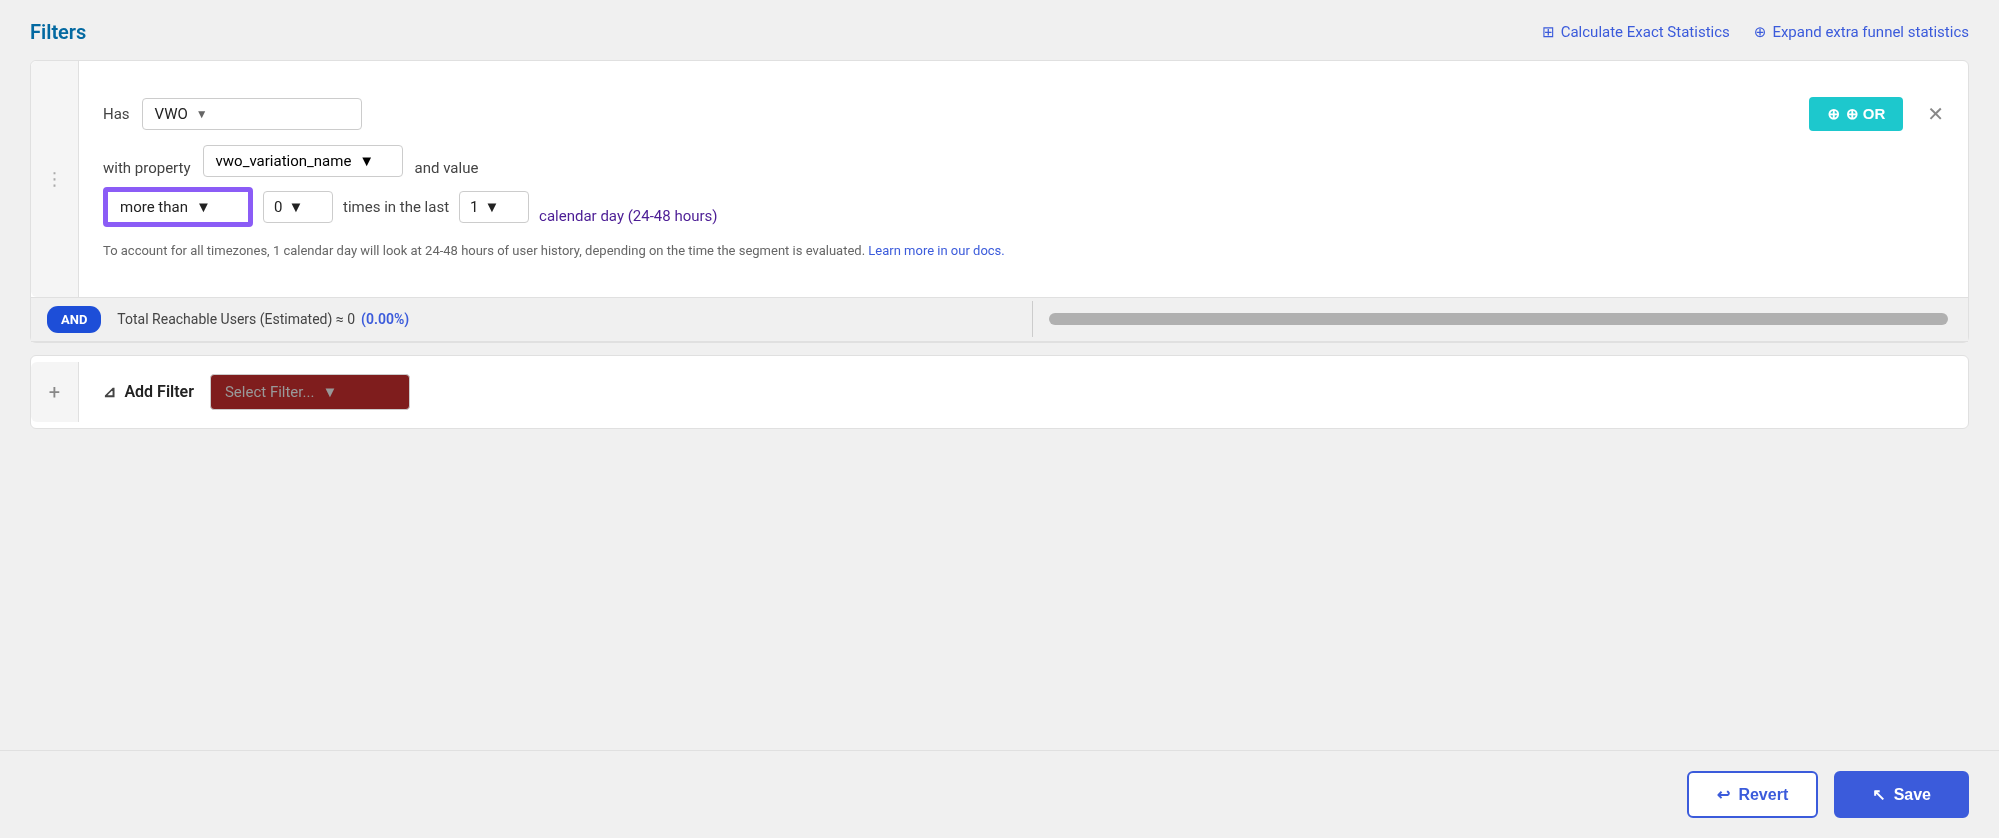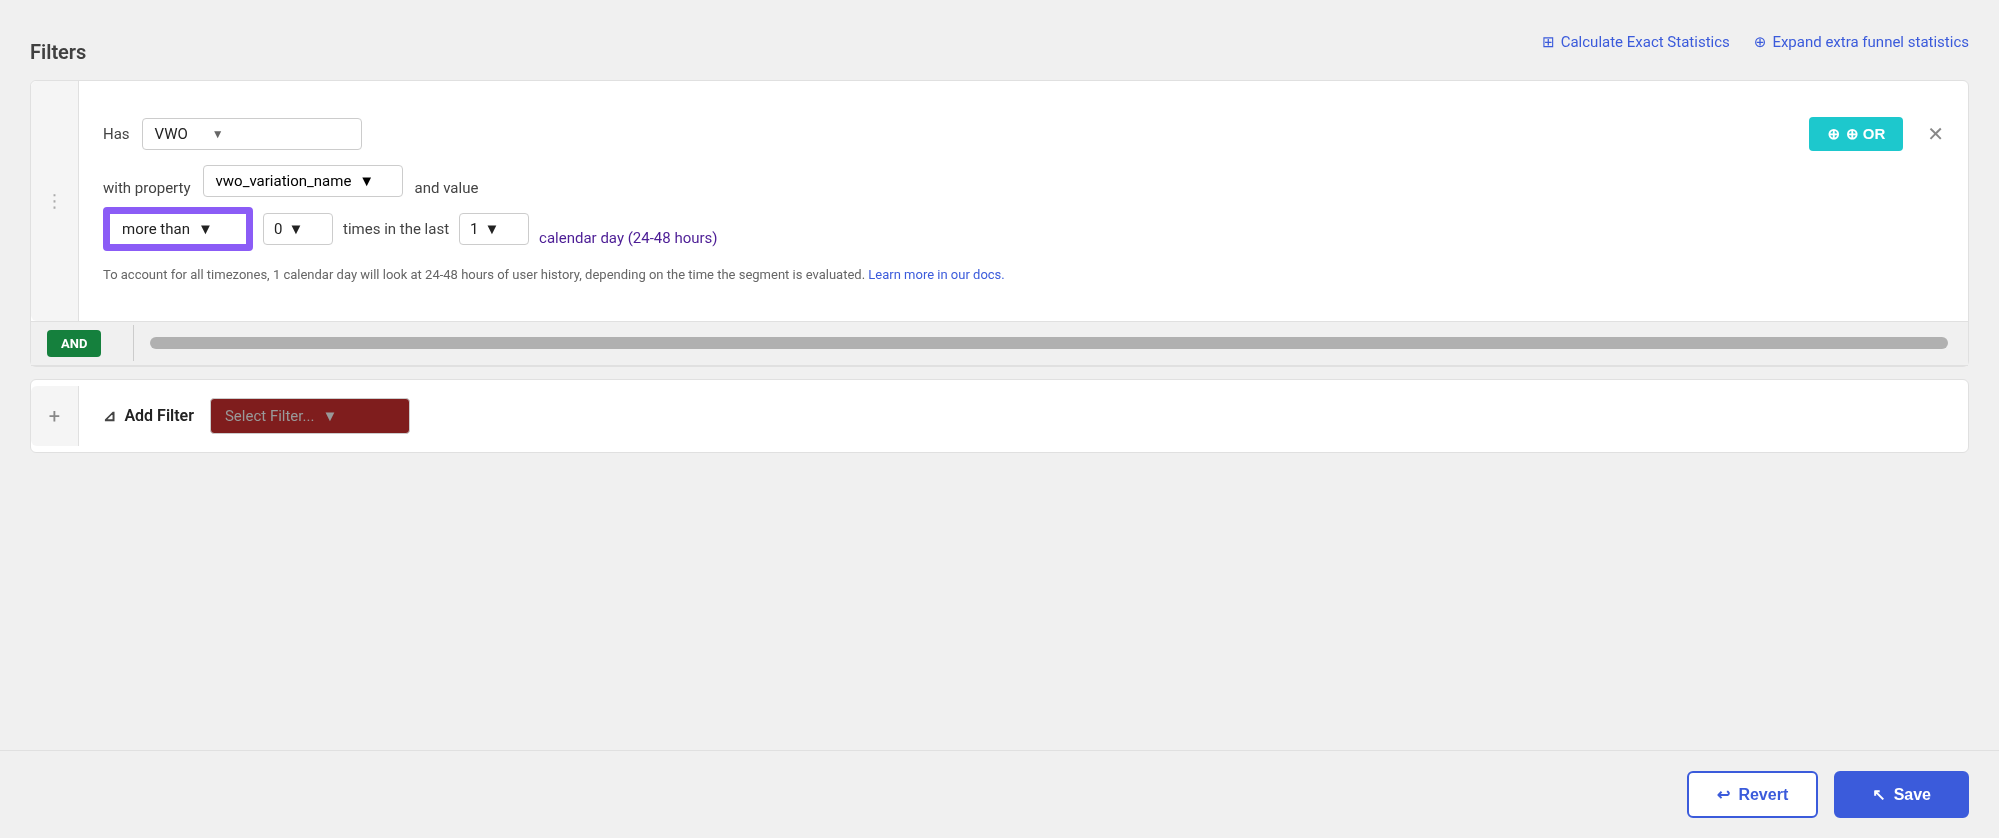--- a/index.html
+++ b/index.html
@@ -19,22 +19,21 @@
     
     .header-row {
       display: flex;
       align-items: center;
       justify-content: space-between;
       margin-bottom: 16px;
     }
     .filters-title {
       font-size: 20px;
       font-weight: 600;
-      color: #404040;
-      margin-top: 20px;
+      color: #0369a1;
     }
     .header-actions {
       display: flex;
       align-items: center;
       gap: 24px;
     }
     .header-link {
       color: #3b5bdb;
       font-size: 15px;
       display: flex;
@@ -91,21 +90,21 @@
     }
 
     .select-dropdown {
       display: flex;
       align-items: center;
       border: 1px solid #ccc;
       border-radius: 4px;
       background: #fff;
       padding: 6px 12px;
       cursor: pointer;
-      gap: 24px;
+      gap: 8px;
       font-size: 15px;
       color: #222;
     }
     .select-dropdown .arrow {
       color: #666;
       font-size: 12px;
     }
 
     .or-button {
       margin-left: auto;
@@ -167,21 +166,21 @@
     .filter-line-3 {
       display: flex;
       align-items: center;
       gap: 10px;
       margin-bottom: 14px;
     }
 
     .select-condition {
       display: flex;
       align-items: center;
-      border: 7px solid #8b5cf6;
+      border: 5px solid #8b5cf6;
       border-radius: 4px;
       background: #fff;
       padding: 6px 12px;
       cursor: pointer;
       gap: 8px;
       font-size: 15px;
       color: #222;
       min-width: 150px;
     }
 
@@ -226,26 +225,26 @@
     
     .and-divider {
       display: flex;
       align-items: center;
       background: #f0f0f0;
       border-top: 1px solid #e0e0e0;
       border-bottom: 1px solid #e0e0e0;
     }
 
     .and-badge {
-      background: #15803d;
+      background: #1d4ed8;
       color: #fff;
       font-size: 13px;
       font-weight: 700;
       padding: 6px 14px;
-      border-radius: 4px;
+      border-radius: 11px;
       margin: 8px 16px;
       white-space: nowrap;
     }
 
     .users-info {
       font-size: 14px;
       color: #444;
       display: flex;
       align-items: center;
       gap: 6px;
@@ -454,20 +453,24 @@
         <div class="filter-note">
           <span>To account for all timezones, 1 calendar day will look at 24-48 hours of user history, depending on the time the segment is evaluated.</span>
           <a href="#">Learn more in our docs.</a>
         </div>
 
       </div>
     </div>
 
     <div class="and-divider">
       <span class="and-badge">AND</span>
+      <div class="users-info">
+        <span>Total Reachable Users (Estimated) ≈ 0</span>
+        <span class="users-percent">(0.00%)</span>
+      </div>
       <div class="progress-divider"></div>
       <div class="progress-bar-container">
         <div class="progress-bar-fill"></div>
       </div>
     </div>
 
   </div>
 
   <div class="add-filter-area">
     <div class="add-filter-row">

